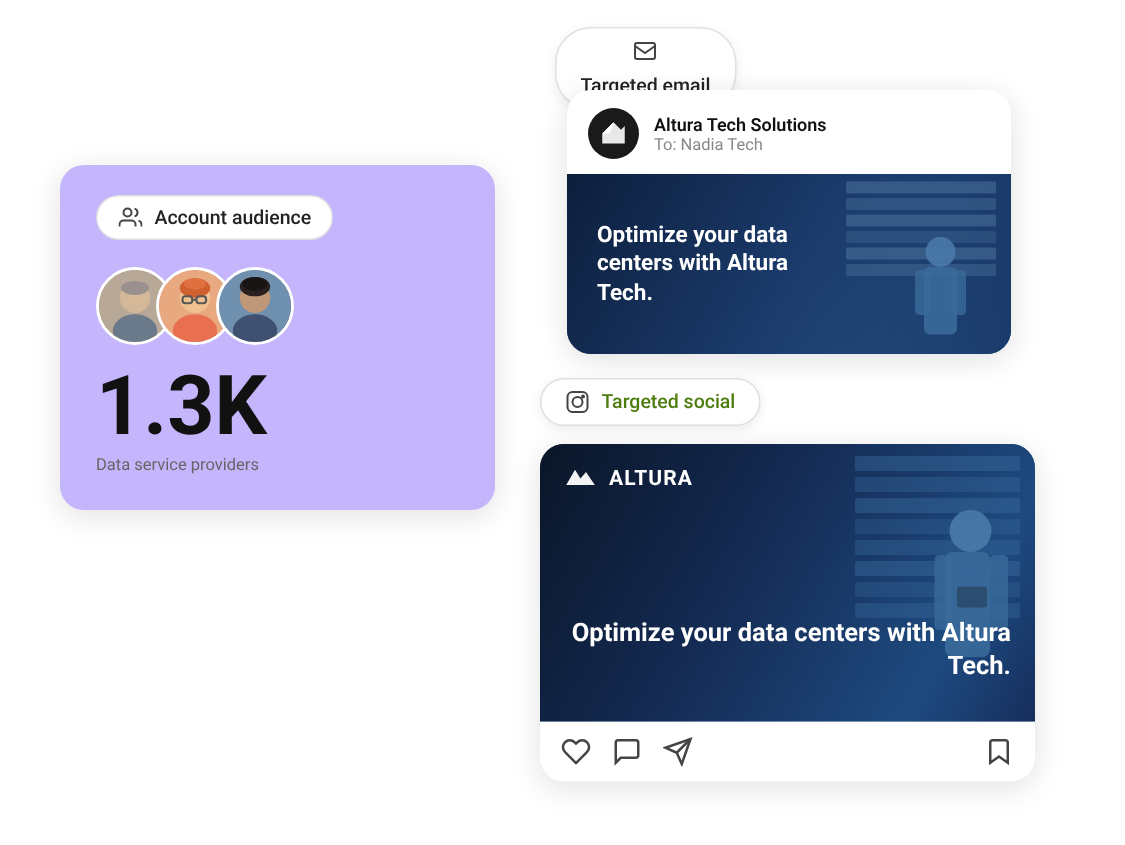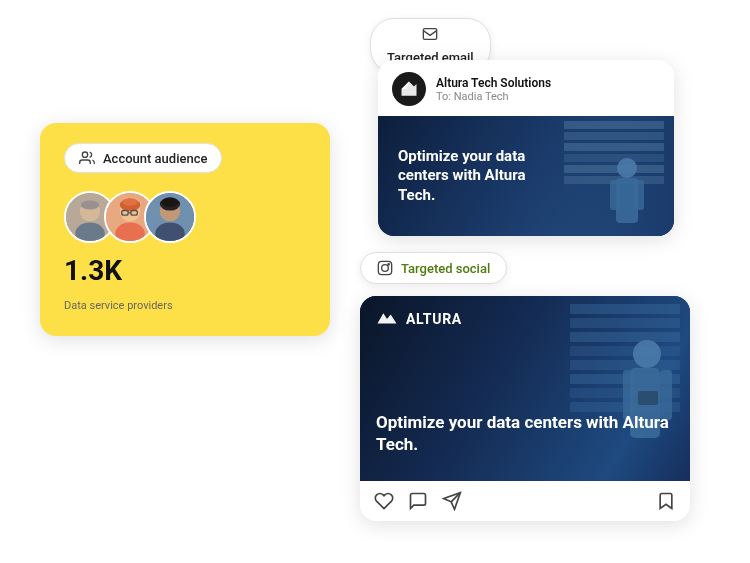--- a/index.html
+++ b/index.html
@@ -14,24 +14,24 @@
 
     .main-container {
       position: relative;
       width: 750px;
       height: 563px;
     }
 
     
     .account-audience-card {
       position: absolute;
-      top: 123px;
+      top: 110px;
       left: 40px;
       width: 290px;
-      background: #fde047;
+      background: #c4b5fd;
       border-radius: 16px;
       box-shadow: 0 4px 20px rgba(0,0,0,0.12);
       padding: 20px 24px 24px;
     }
 
     .card-tag {
       display: inline-flex;
       align-items: center;
       gap: 8px;
       background: #ffffff;
@@ -70,25 +70,25 @@
     .avatar:first-child { margin-left: 0; }
 
     
     .avatar-1 { background: linear-gradient(135deg, #b0a090 0%, #8a7a6a 100%); }
     
     .avatar-2 { background: linear-gradient(135deg, #e8a080 0%, #c07050 100%); }
     
     .avatar-3 { background: linear-gradient(135deg, #7090b0 0%, #405070 100%); }
 
     .big-number {
-      font-size: 28px;
+      font-size: 55px;
       font-weight: 700;
       color: #111;
       line-height: 1;
-      margin-bottom: 14px;
+      margin-bottom: 4px;
     }
 
     .sub-label {
       font-size: 11px;
       color: #666;
     }
 
     
     .email-tag {
       position: absolute;
@@ -213,20 +213,21 @@
     .social-image {
       width: 100%;
       height: 185px;
       background: linear-gradient(135deg, #0d1b3e 0%, #1a3a6a 40%, #2a5a9a 70%, #1a3a6a 100%);
       position: relative;
       overflow: hidden;
       display: flex;
       flex-direction: column;
       justify-content: flex-end;
       padding: 0 0 16px 0;
+      text-align: right;
     }
 
     .social-brand-bar {
       display: flex;
       align-items: center;
       gap: 8px;
       padding: 14px 16px 10px;
     }
 
     .social-logo {

